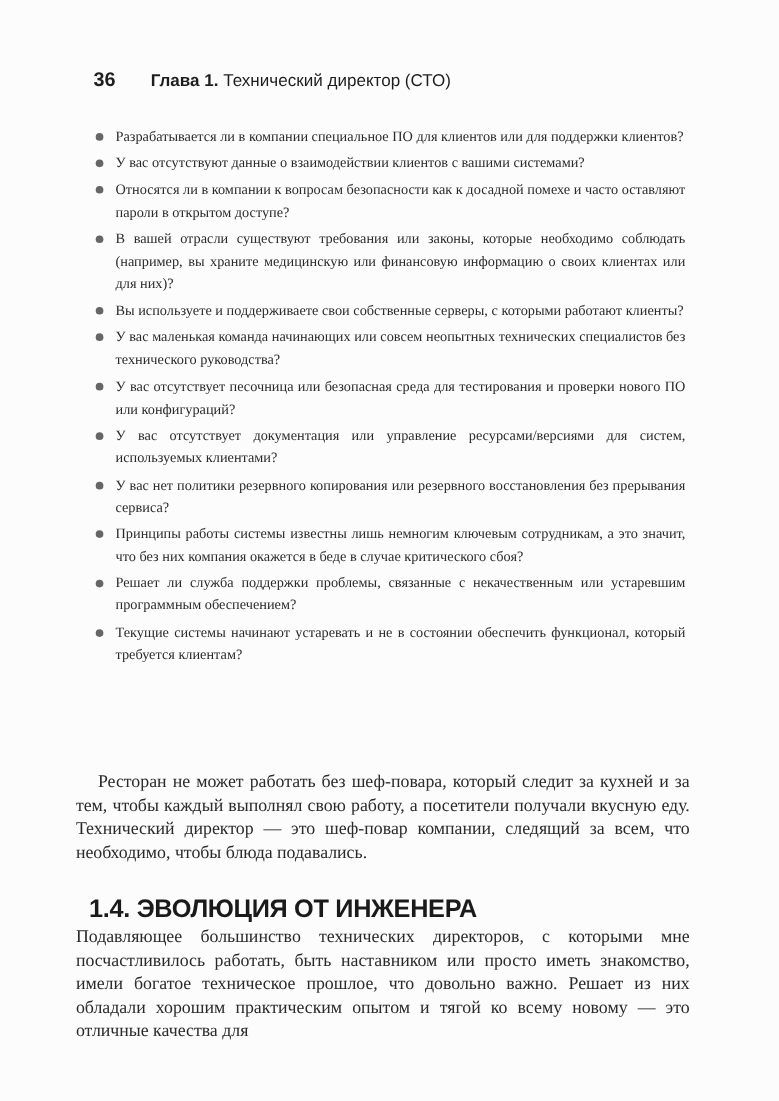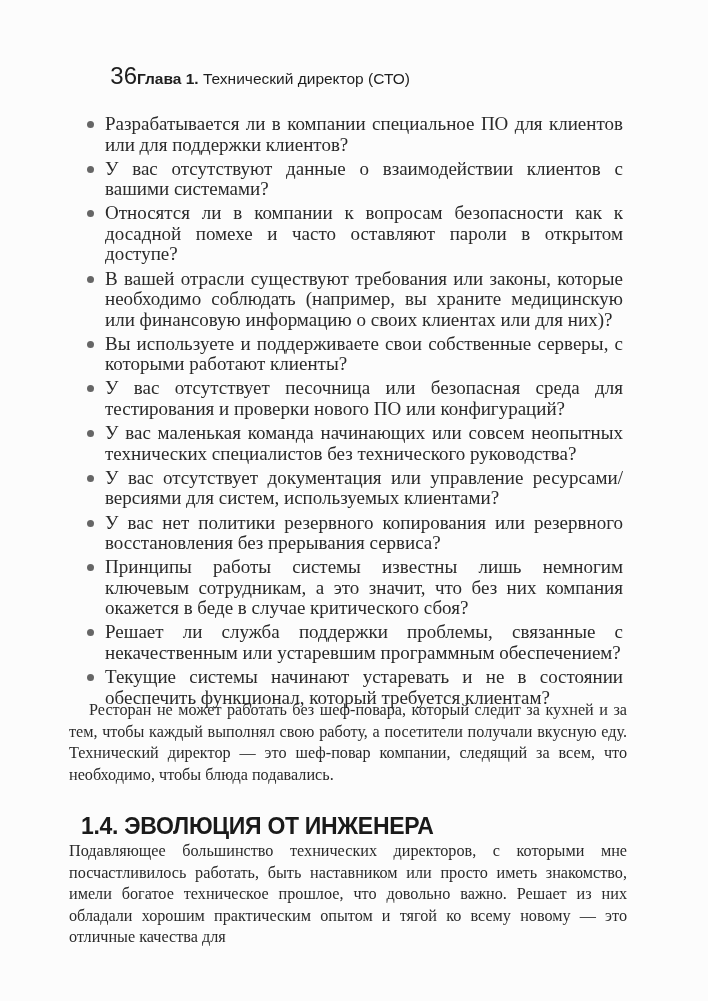--- a/index.html
+++ b/index.html
@@ -15,30 +15,30 @@
       left: 85px; top: 0;
       width: 538px;
     }
     .running-head {
       position: absolute;
       top: 62px; left: 0;
       display: flex; align-items: baseline;
       font-family: "Liberation Sans", sans-serif;
       color: #1e1e1e;
     }
-    .page-num { font-weight: normal; font-size: 24px; width: 52px; text-align: right; }
+    .page-num { font-weight: bold; font-size: 18px; width: 52px; }
     .chapter { font-size: 15.5px; text-align: right; }
     .chapter b { font-weight: bold; }
     .bullets {
       position: absolute;
       top: 114px; left: 0;
       margin: 0; padding: 0; list-style: none;
       width: 538px;
       font-family: "Liberation Serif", serif;
-      font-size: 19px;
+      font-size: 13px;
       line-height: 20.5px;
       text-align: justify;
     }
     .bullets li {
       position: relative;
       padding-left: 20px;
       margin-bottom: 3.7px;
     }
     .bullet-dot {
       position: absolute;
@@ -78,22 +78,22 @@
     <span class="page-num">36</span>
     <span class="chapter"><b>Глава 1.</b> <span>Технический директор (СТО)</span></span>
   </div>
 
   <ul class="bullets">
     <li><span class="bullet-dot"></span><span>Разрабатывается ли в компании специальное ПО для клиентов или для поддержки клиентов?</span></li>
     <li><span class="bullet-dot"></span><span>У вас отсутствуют данные о взаимодействии клиентов с вашими системами?</span></li>
     <li><span class="bullet-dot"></span><span>Относятся ли в компании к вопросам безопасности как к досадной помехе и часто оставляют пароли в открытом доступе?</span></li>
     <li><span class="bullet-dot"></span><span>В вашей отрасли существуют требования или законы, которые необходимо соблюдать (например, вы храните медицинскую или финансовую информацию о своих клиентах или для них)?</span></li>
     <li><span class="bullet-dot"></span><span>Вы используете и поддерживаете свои собственные серверы, с которыми работают клиенты?</span></li>
+    <li><span class="bullet-dot"></span><span>У вас маленькая команда начинающих или совсем неопытных технических специалистов без технического руководства?</span></li>
     <li><span class="bullet-dot"></span><span>У вас отсутствует песочница или безопасная среда для тестирования и проверки нового ПО или конфигураций?</span></li>
-    <li><span class="bullet-dot"></span><span>У вас маленькая команда начинающих или совсем неопытных технических специалистов без технического руководства?</span></li>
     <li><span class="bullet-dot"></span><span>У вас отсутствует документация или управление ресурсами/версиями для систем, используемых клиентами?</span></li>
     <li><span class="bullet-dot"></span><span>У вас нет политики резервного копирования или резервного восстановления без прерывания сервиса?</span></li>
     <li><span class="bullet-dot"></span><span>Принципы работы системы известны лишь немногим ключевым сотрудникам, а это значит, что без них компания окажется в беде в случае критического сбоя?</span></li>
     <li><span class="bullet-dot"></span><span>Решает ли служба поддержки проблемы, связанные с некачественным или устаревшим программным обеспечением?</span></li>
     <li><span class="bullet-dot"></span><span>Текущие системы начинают устаревать и не в состоянии обеспечить функционал, который требуется клиентам?</span></li>
   </ul>
 
   <p class="para indent p1">Ресторан не может работать без шеф-повара, который следит за кухней и за тем, чтобы каждый выполнял свою работу, а посетители получали вкусную еду. Технический директор — это шеф-повар компании, следящий за всем, что необходимо, чтобы блюда подавались.</p>
 
   <h2 class="heading">1.4. ЭВОЛЮЦИЯ ОТ ИНЖЕНЕРА</h2>

